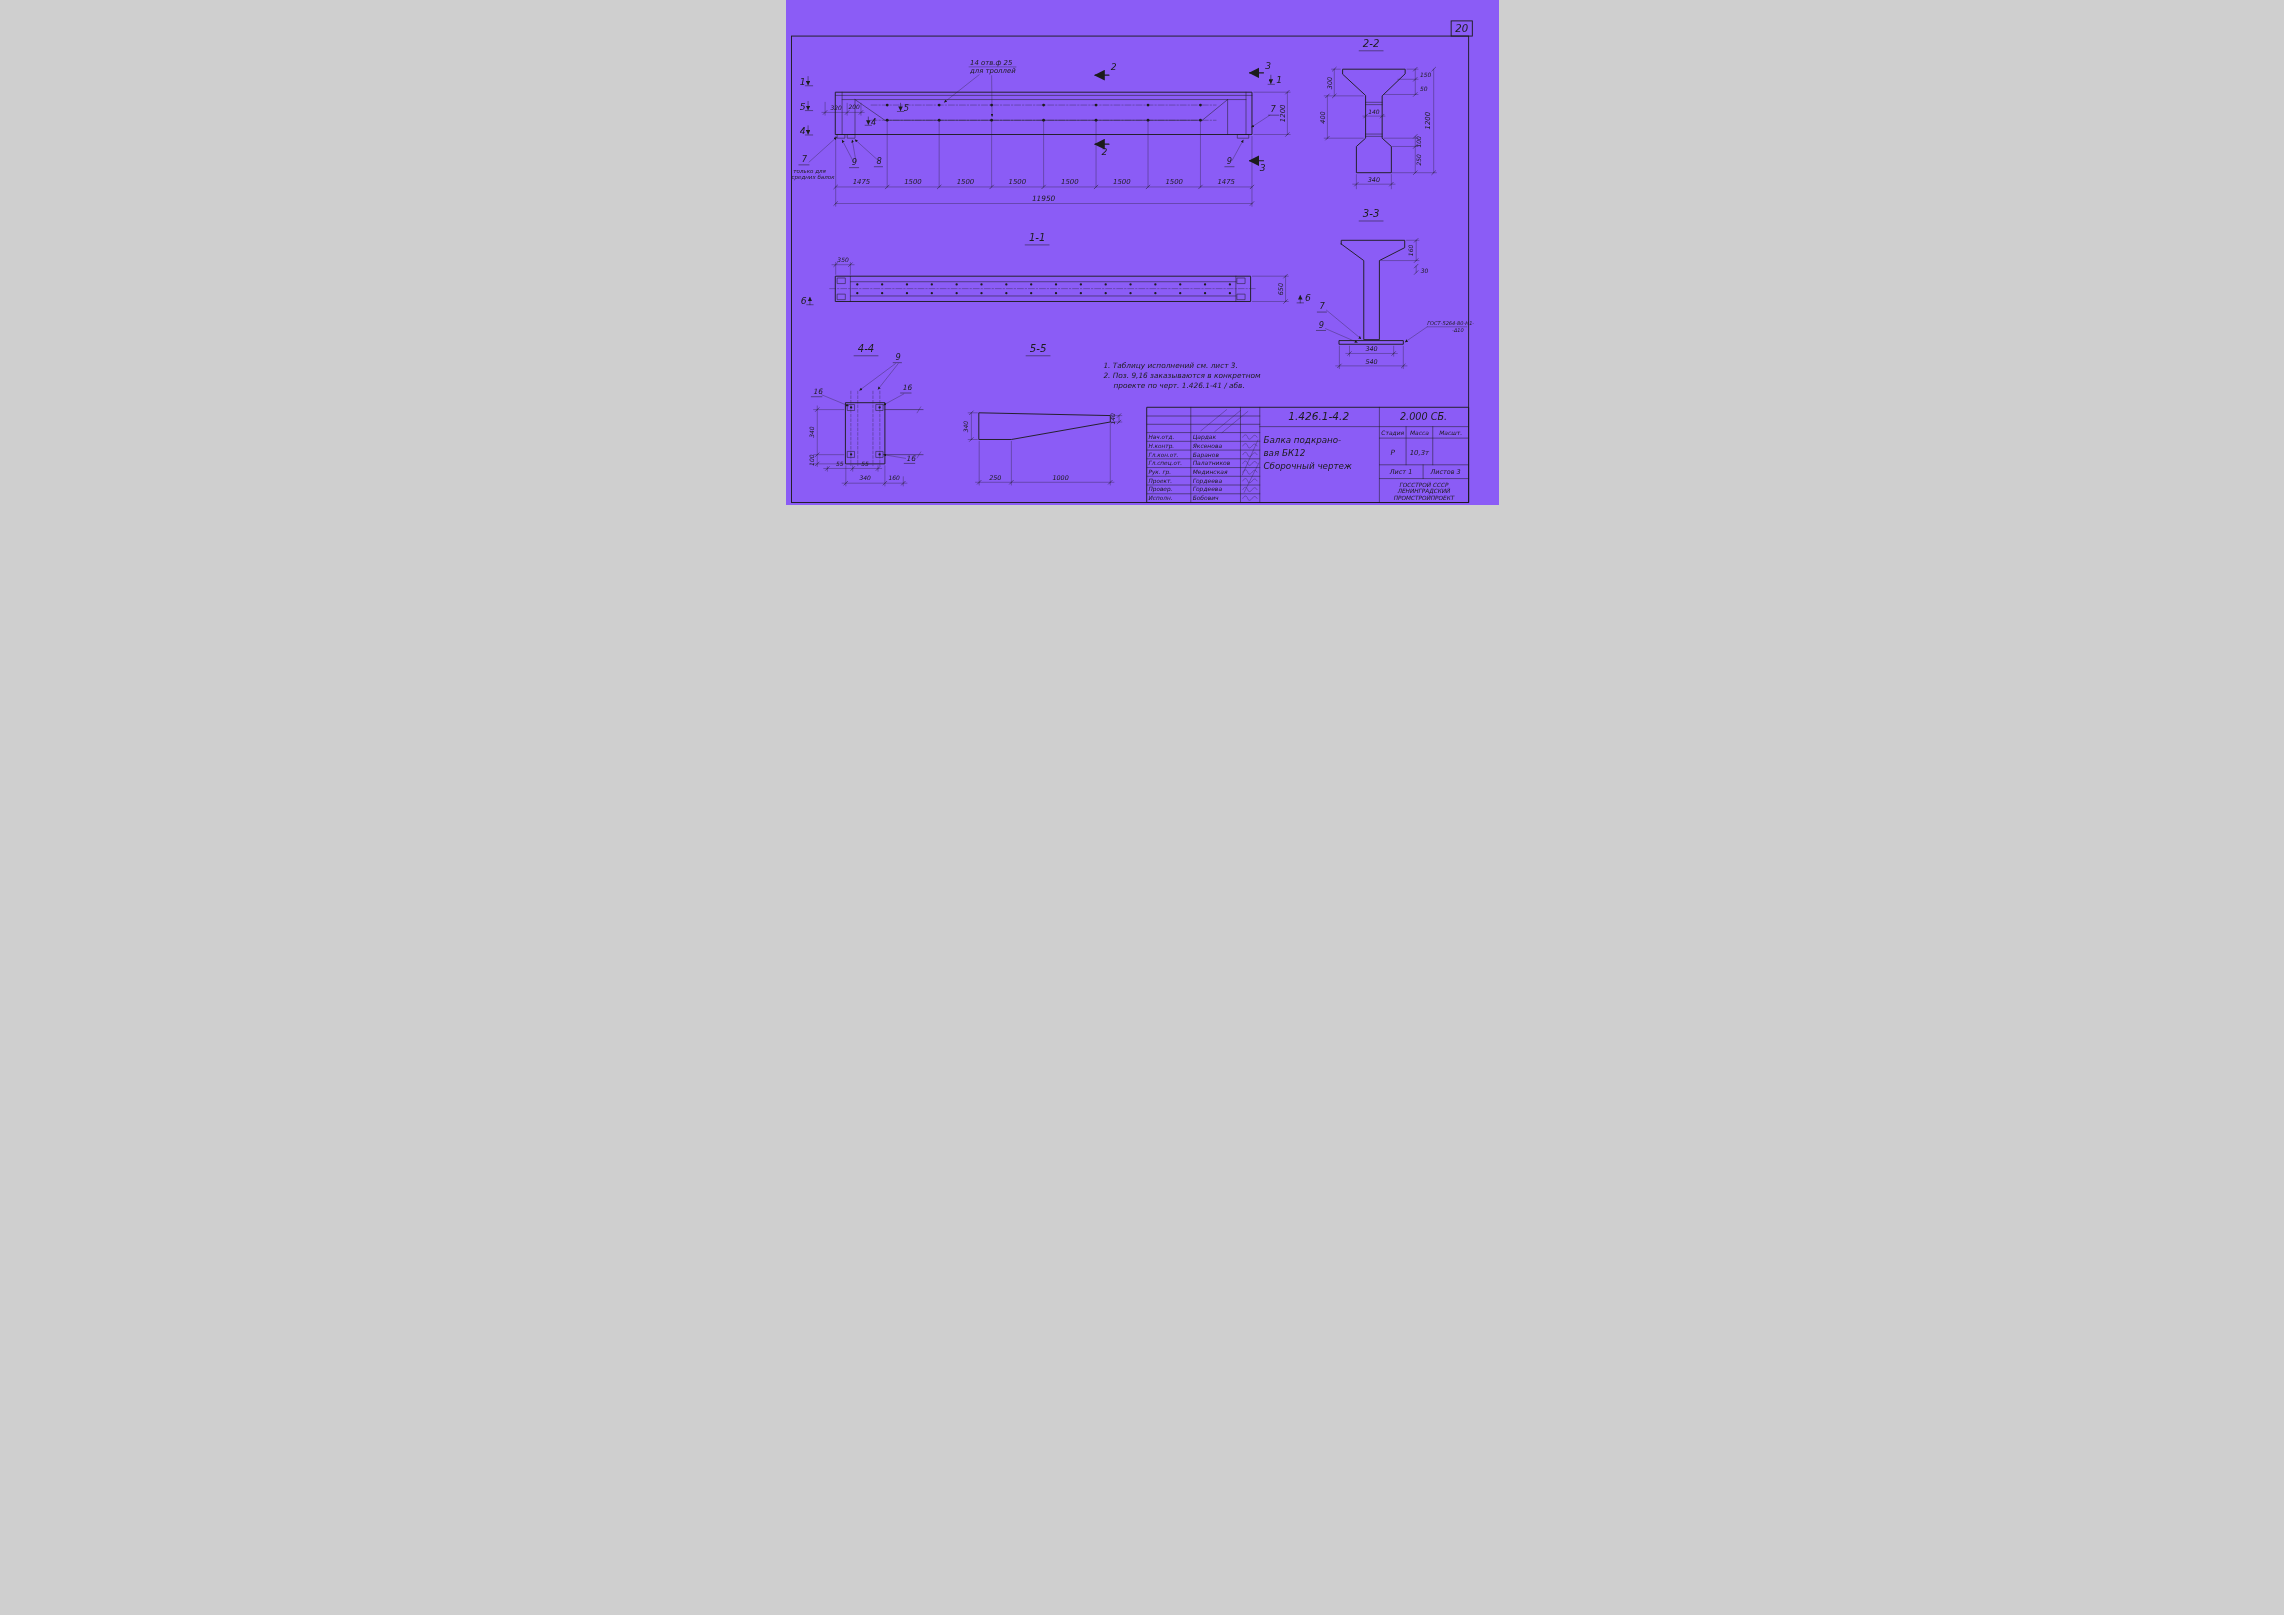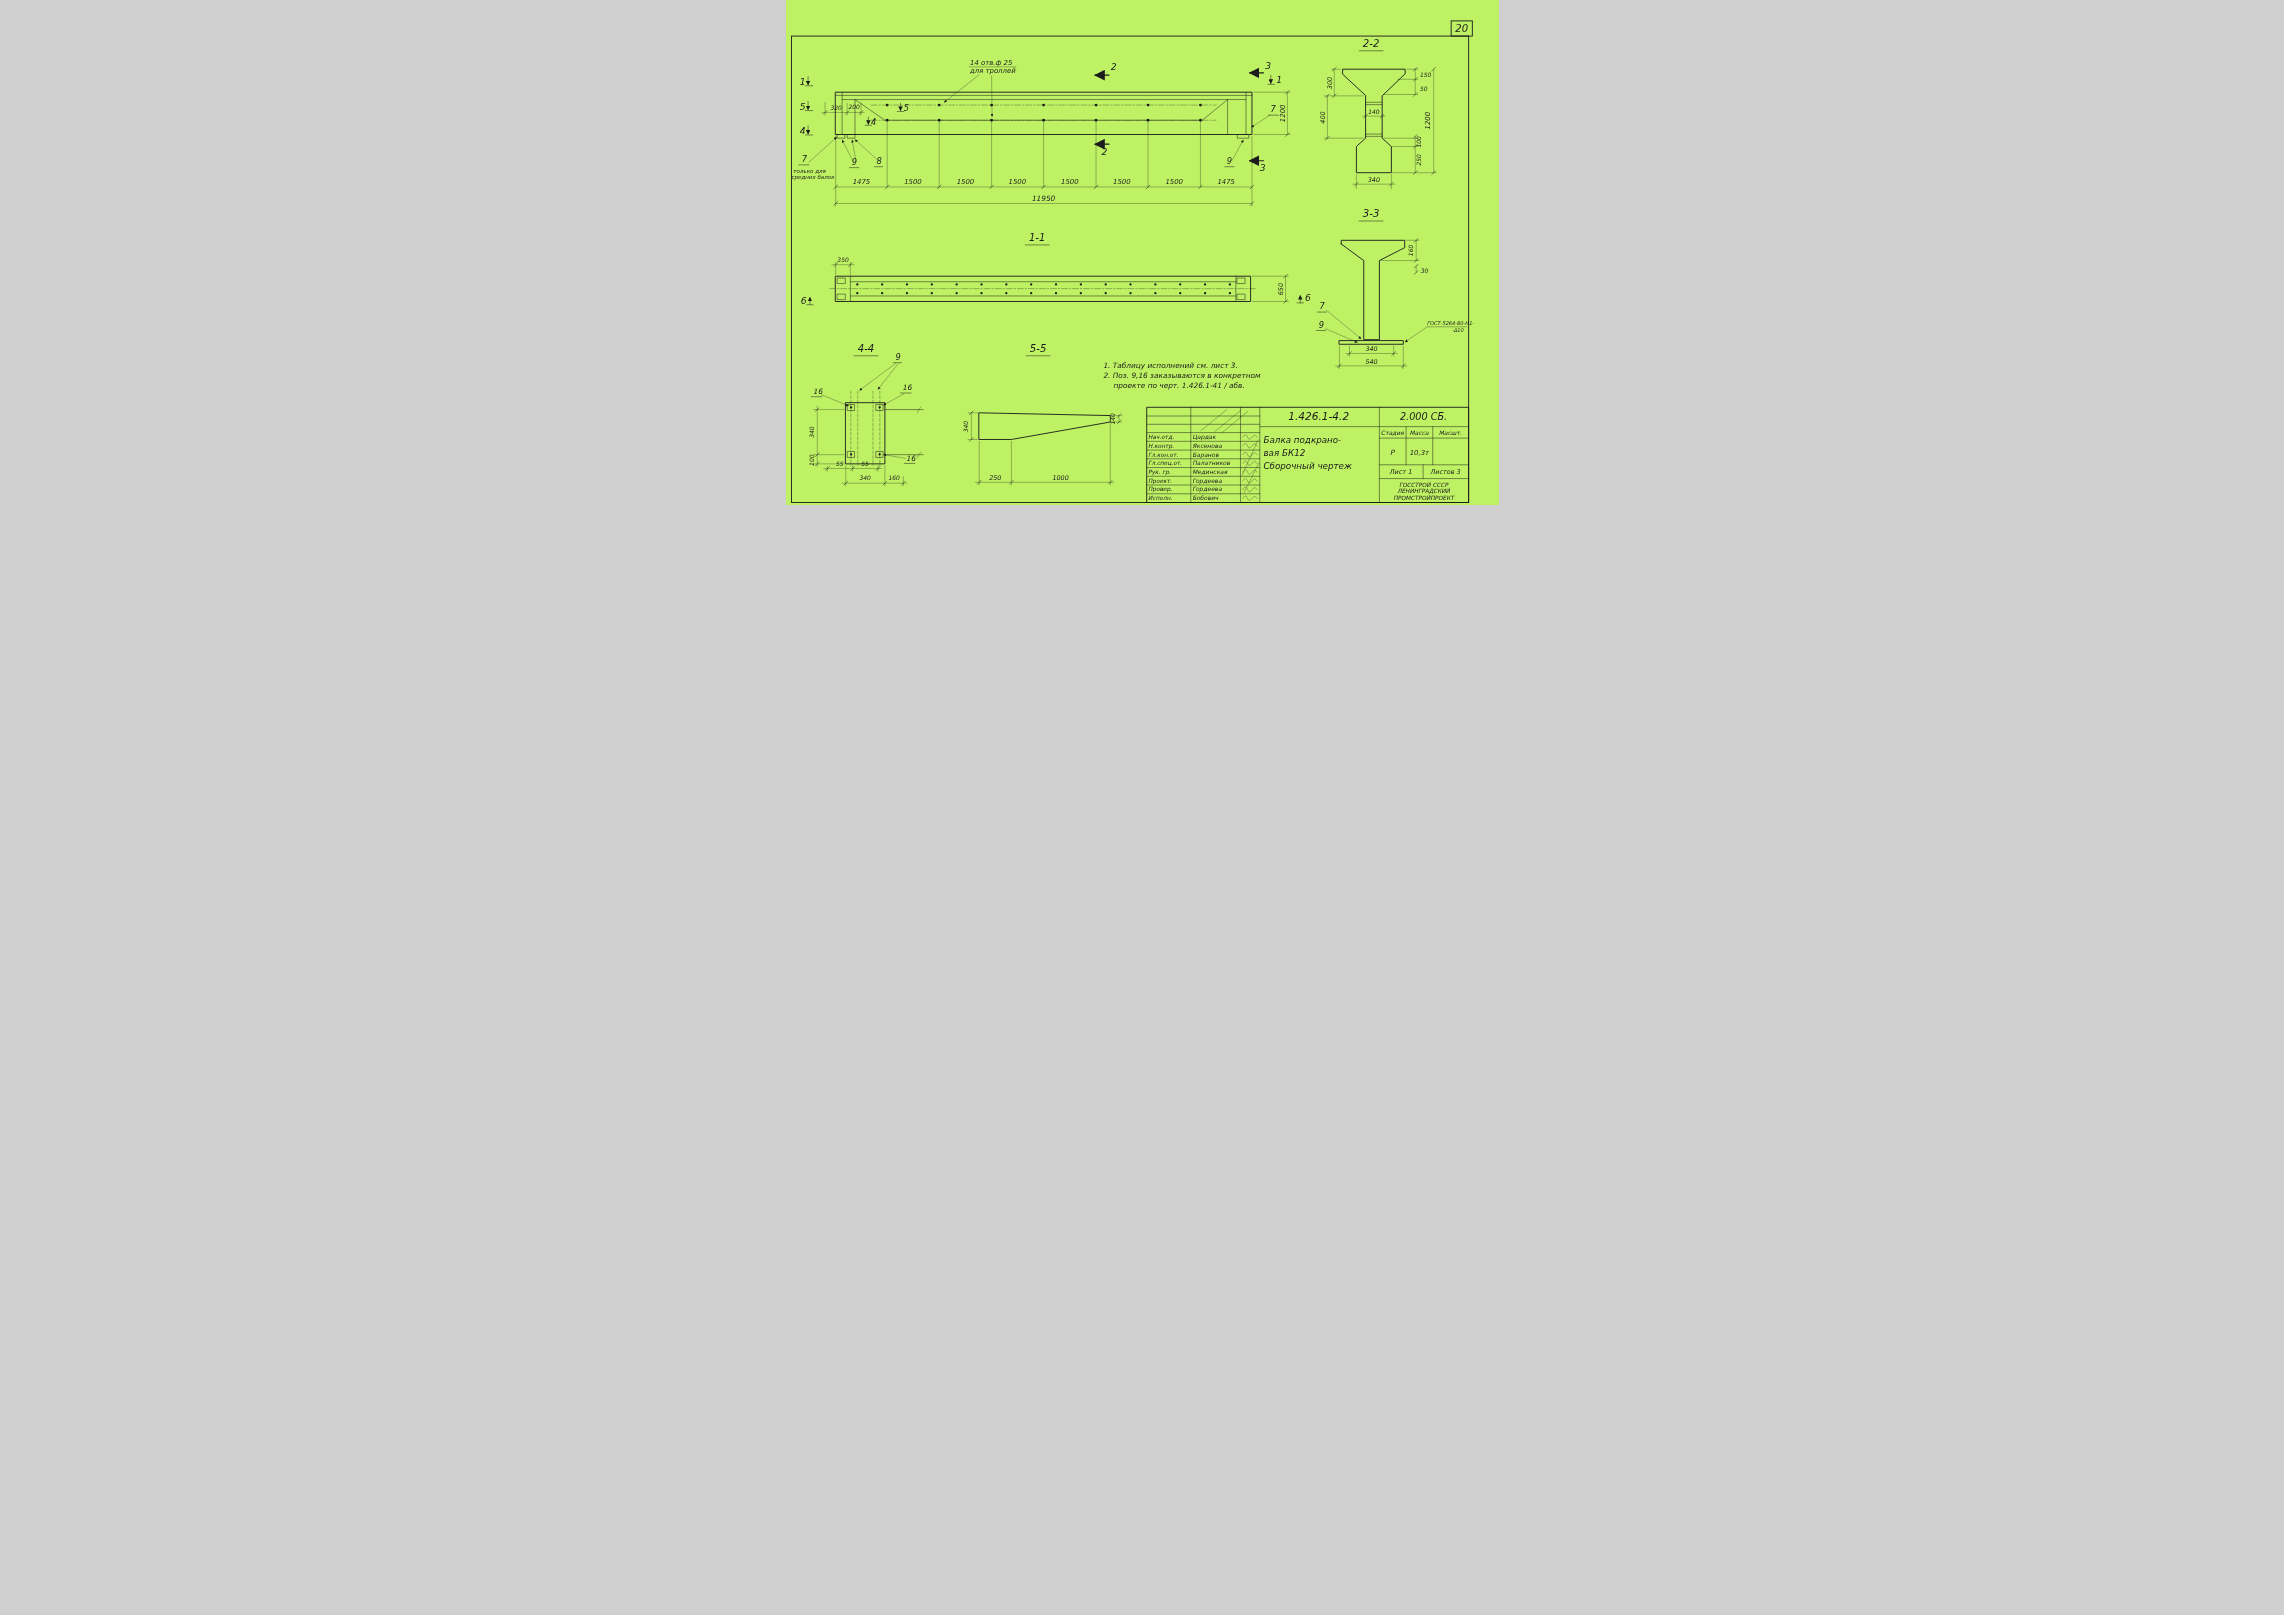--- a/index.html
+++ b/index.html
@@ -1,16 +1,16 @@
 <!DOCTYPE html>
 <html style="font-size:7.4px"><head>
 <meta charset="utf-8">
 <style>
   html,body{margin:0;padding:0;background:#cfcfcf;}
-  #sheet{width:713px;height:505px;background:#bef264;position:relative;margin:0 auto;
+  #sheet{width:713px;height:505px;background:#8b5cf6;position:relative;margin:0 auto;
          font-family:"DejaVu Sans","Liberation Sans",sans-serif;}
   svg{display:block}
   .t{font-family:"DejaVu Sans","Liberation Sans",sans-serif;font-style:italic;fill:#1c1c1c}
   .ln{stroke:#1c1c1c;fill:none;stroke-width:1.1;stroke-linecap:round}
   .thick{stroke-width:2}
   .thin{stroke-width:0.7}
   .cut{stroke-width:2.6}
   .dash{stroke-dasharray:13 4 3 4}
   .dashed{stroke-dasharray:6 4}
   .dot{fill:#1c1c1c;stroke:none}

